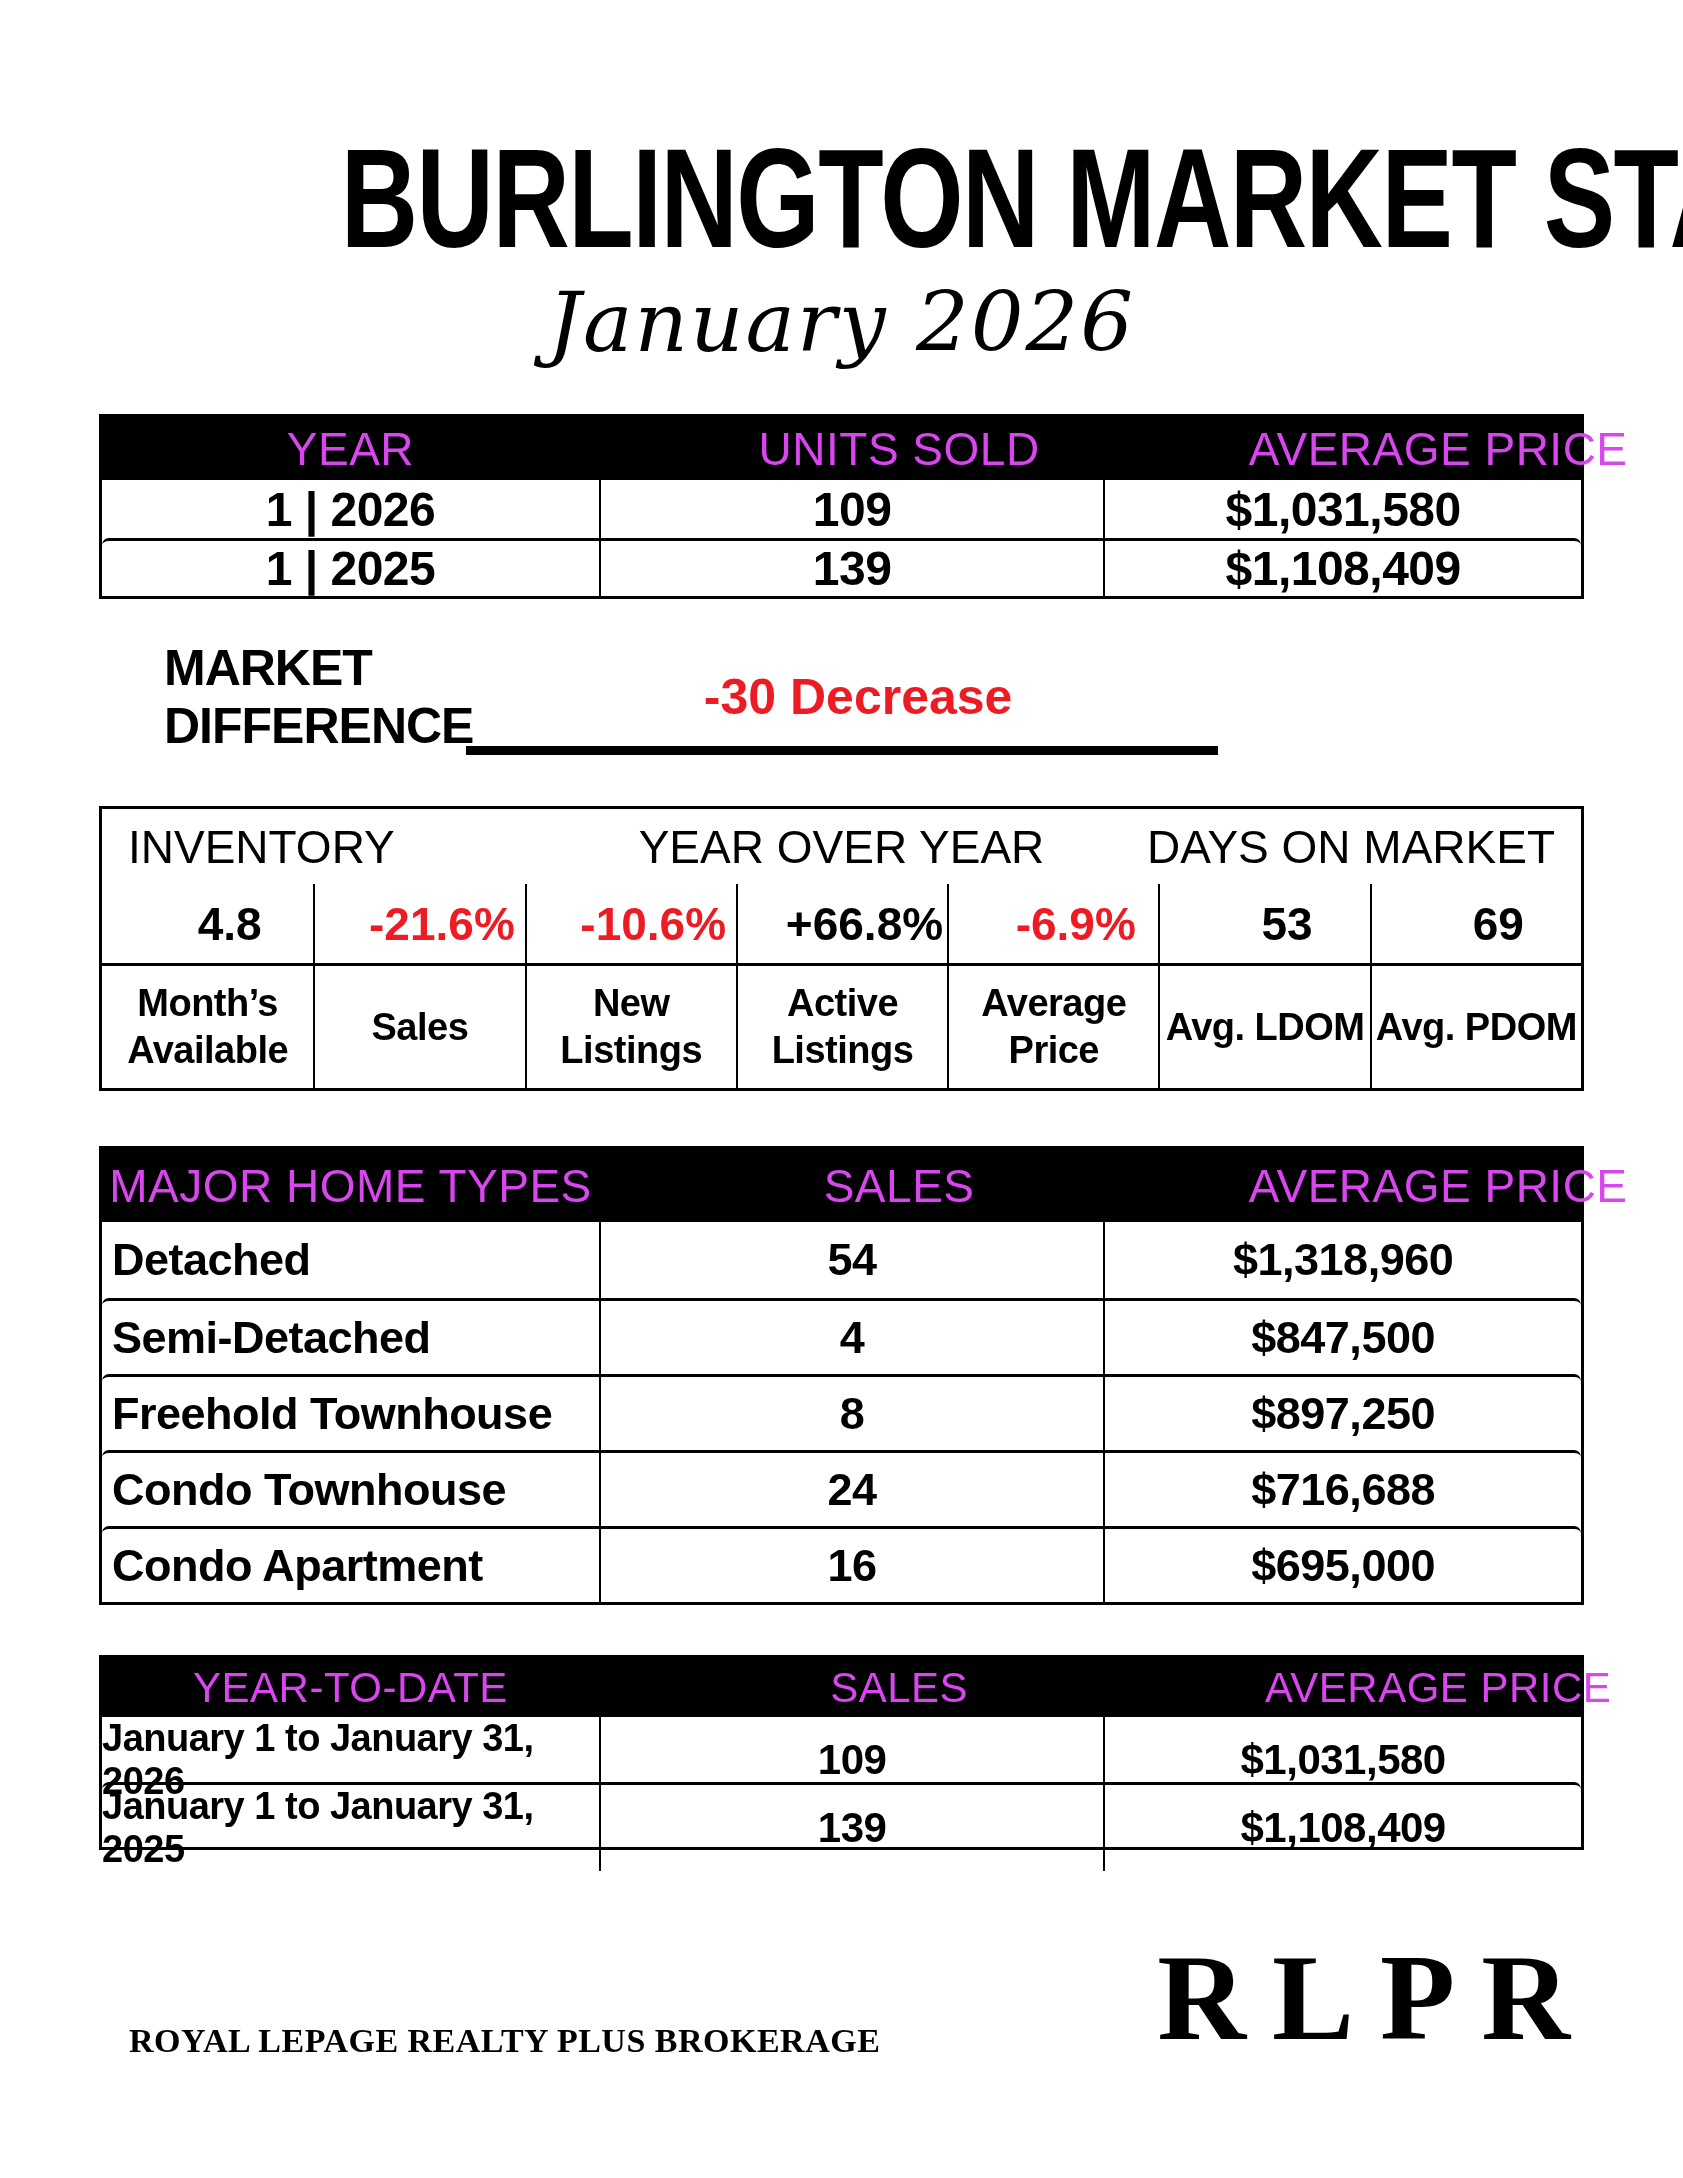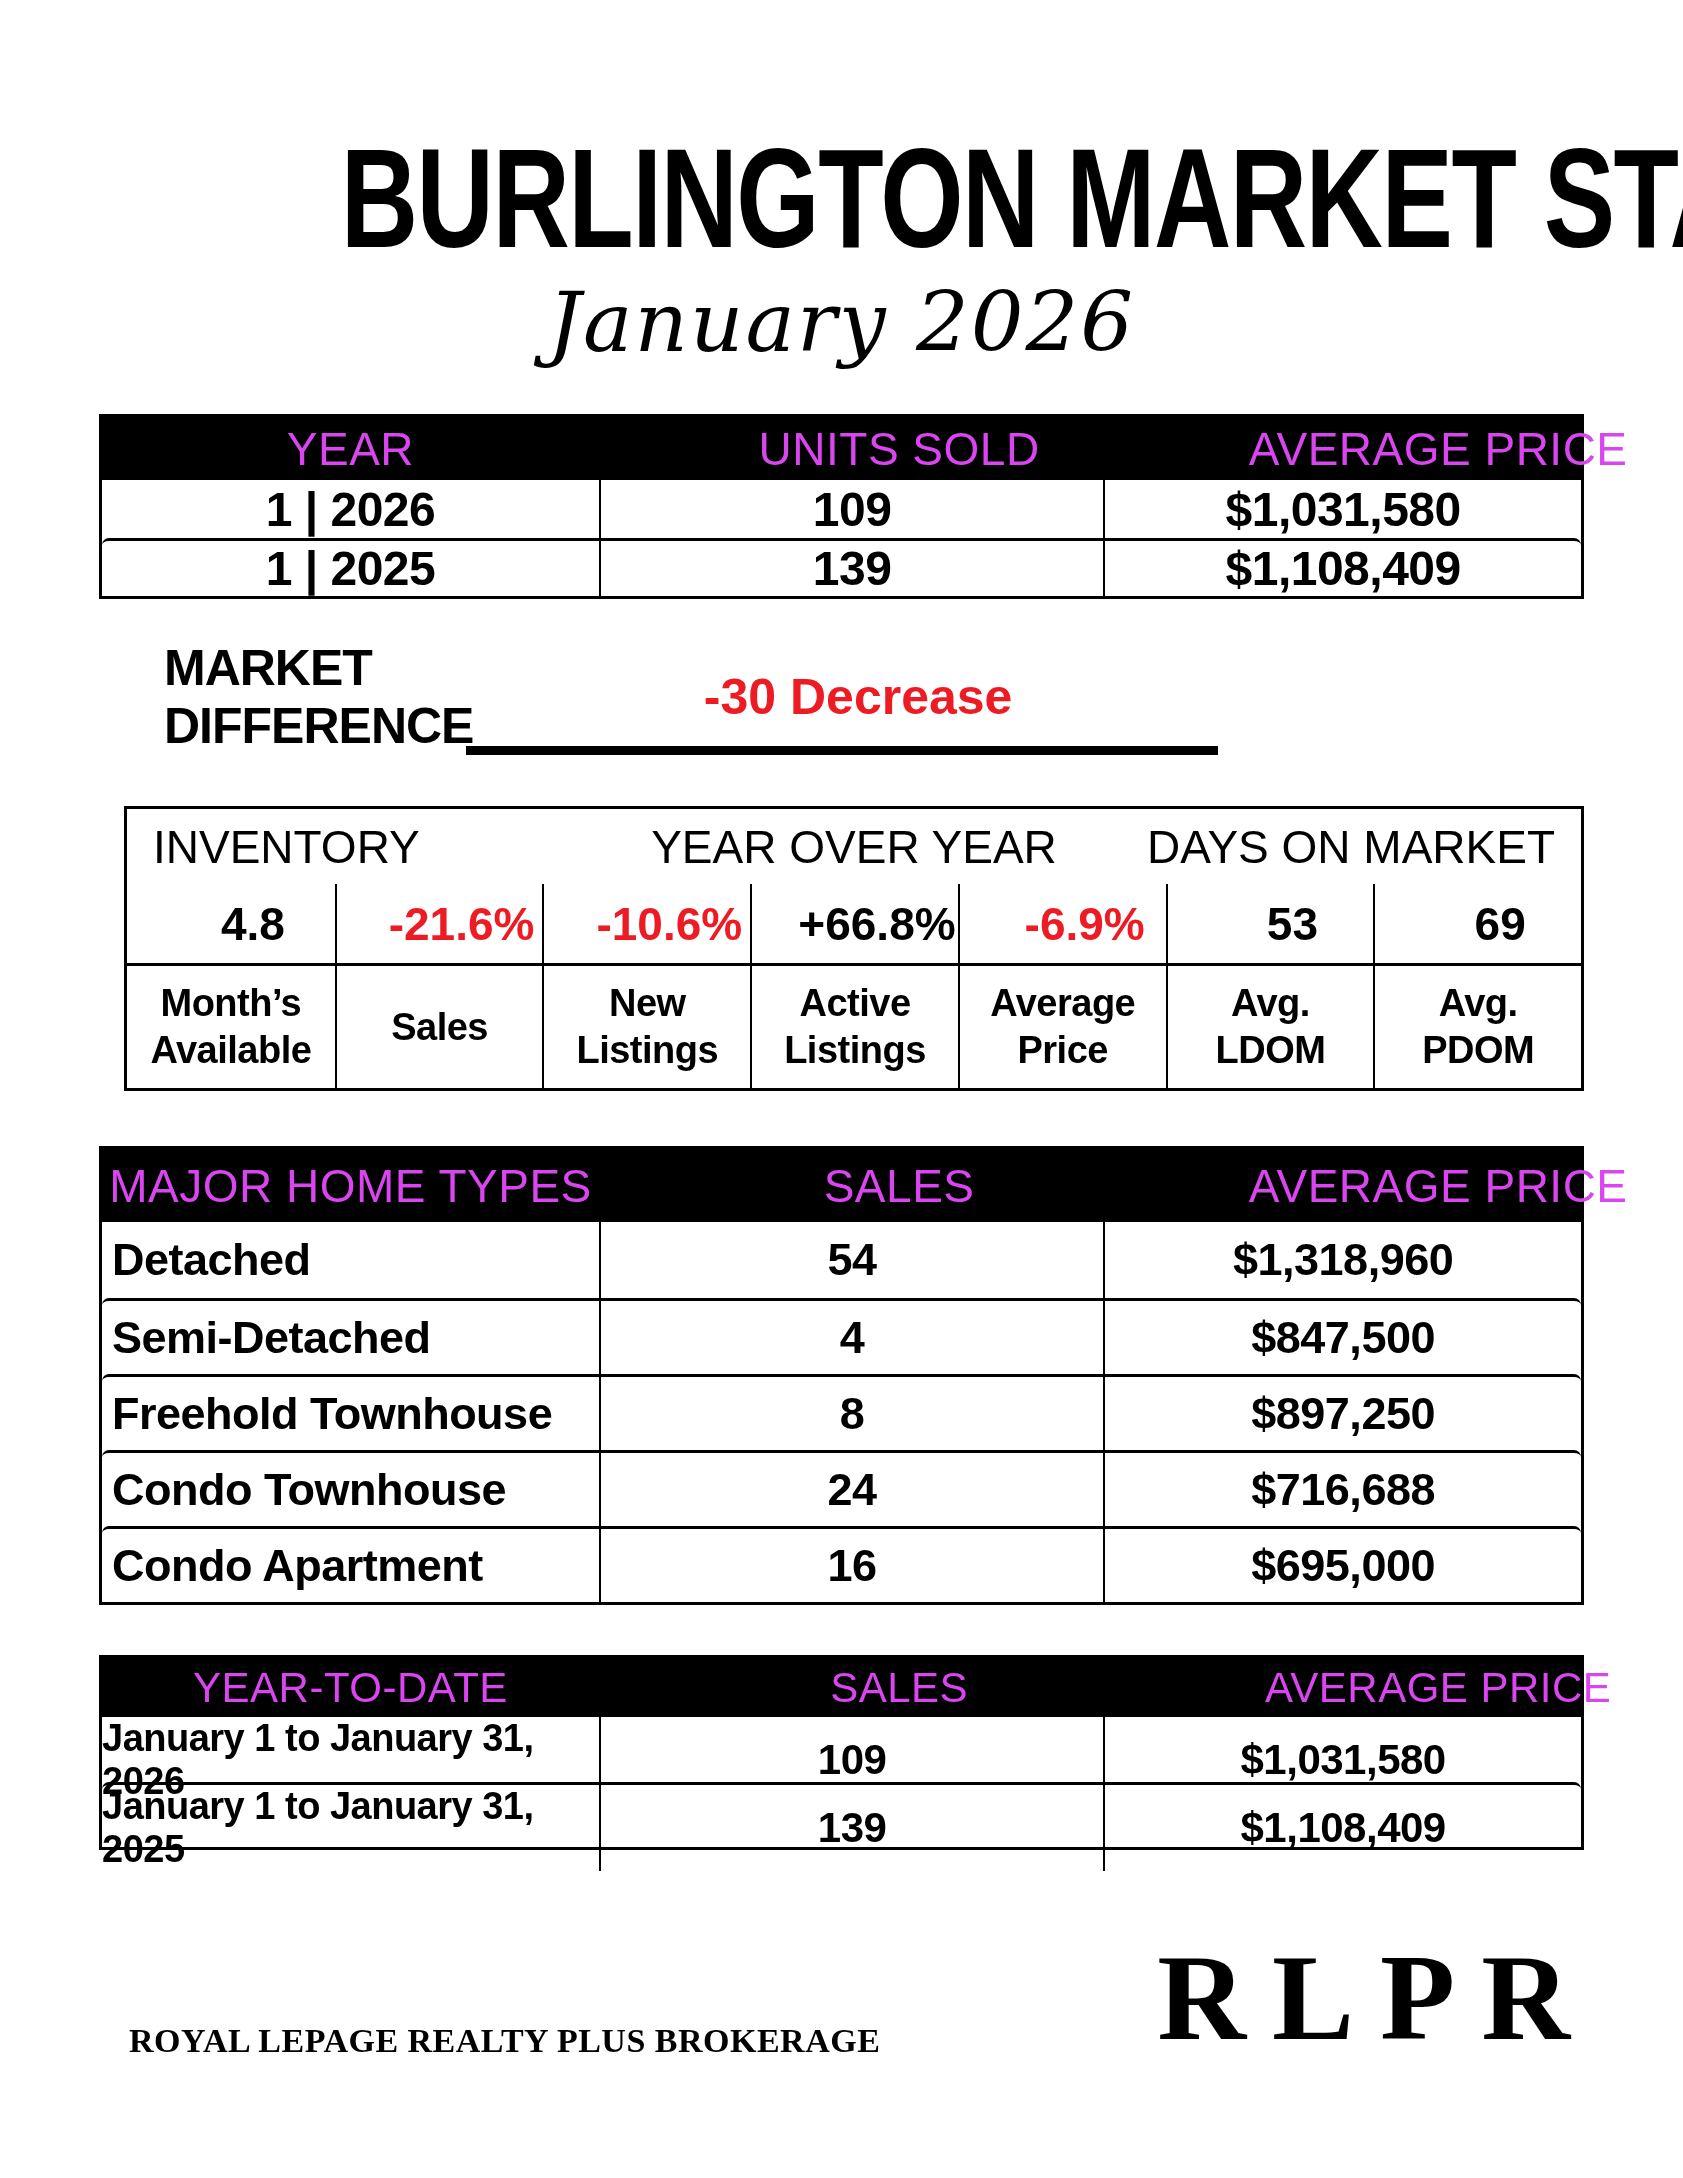--- a/index.html
+++ b/index.html
@@ -36,21 +36,21 @@
   .tbl-market .trow { height:58px; font-size:48px; }
 
   
   .market-diff { margin-top:40px; height:57px; font-size:50px; font-weight:bold; align-items:center;gap:7px; }
   .market-diff > div { display:flex; align-items:center; justify-content:center; }
   .market-diff .md-label { justify-content:flex-start; padding-left:65px; letter-spacing:-1px; }
 
   .divider { width:752px; height:9px; background:var(--ink); margin:50px auto 0; }
 
   
-  .tbl-stats { margin-top:51px;margin-left:25px; }
+  .tbl-stats { margin-top:51px; }
   .stats-head {
     height:75px; display:grid; grid-template-columns:1fr auto 1fr; align-items:center;
     padding:0 26px; font-size:46px;
   }
   .stats-head .sh-right { justify-self:end; }
   .stats-grid { display:grid; grid-template-columns:repeat(7,1fr); }
   .stats-grid > div { display:flex; align-items:center; justify-content:center; text-align:center;padding-left:44px; }
   .stats-grid > div:not(:nth-child(7n+1)) { border-left:2px solid var(--ink); }
   .stats-grid .v { height:79px; font-size:46px; font-weight:bold; }
   .stats-grid .l { height:125px; font-size:38px; font-weight:bold; line-height:1.25; border-top:3px solid var(--ink); padding:2px 4px; letter-spacing:-0.5px; }

